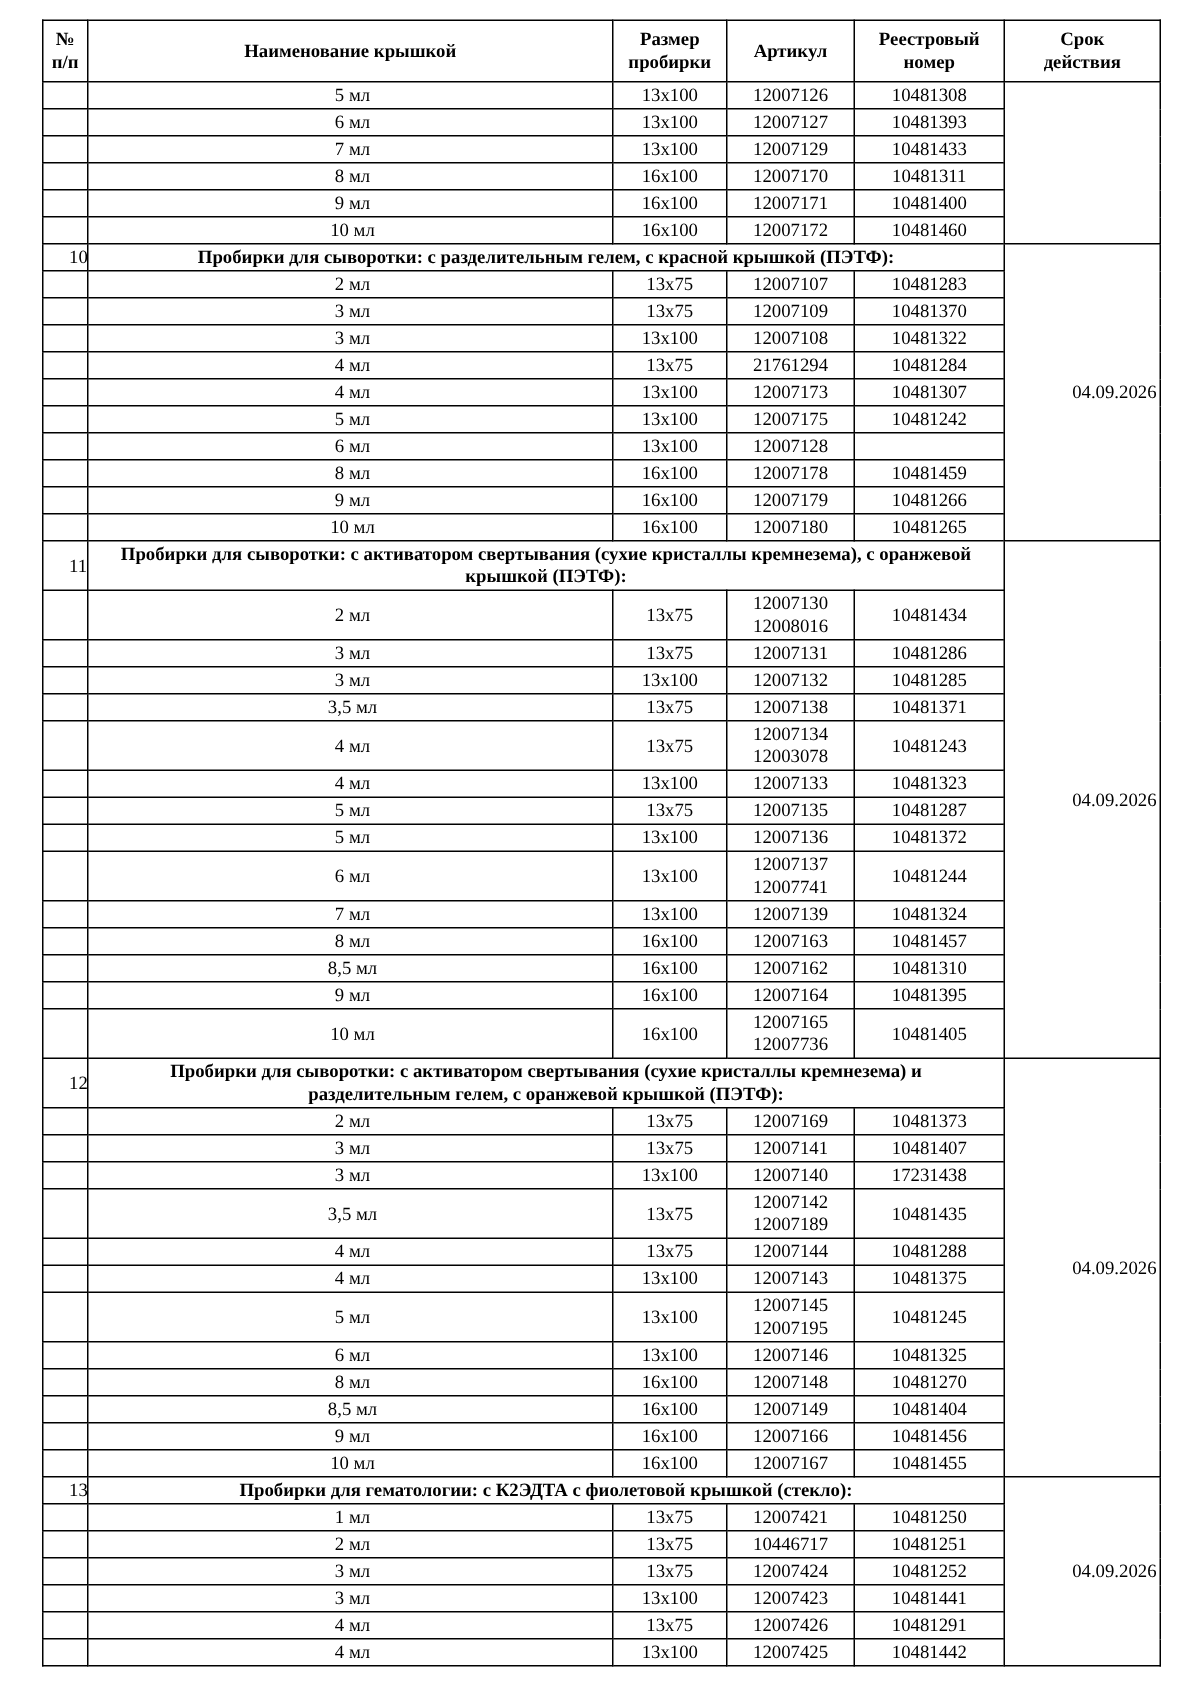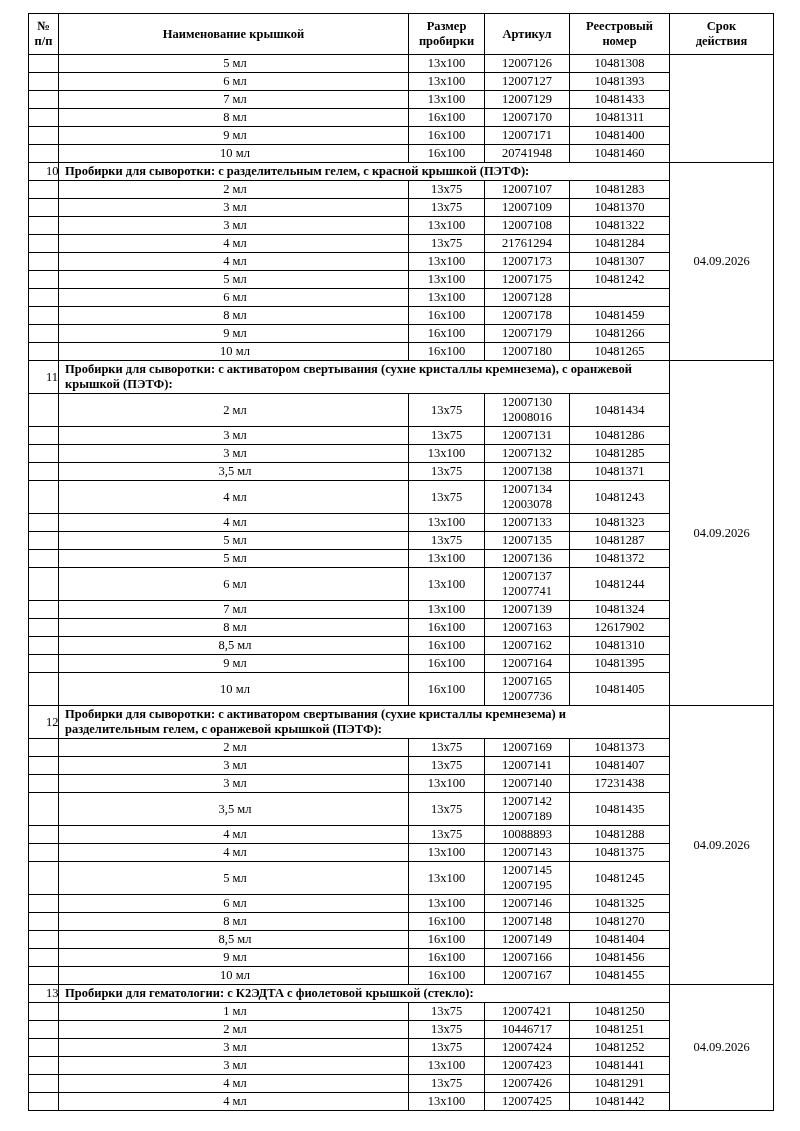--- a/index.html
+++ b/index.html
@@ -33,23 +33,24 @@
     white-space: pre-line;
     padding: 5px 2px;
     vertical-align: middle;
   }
   td.num { text-align: center; padding-left: 17px; }
   td.name { text-align: center; padding-left: 5px; }
   td.center { text-align: center; }
   td.article { white-space: pre-line; }
   td.section-title {
     font-weight: bold;
+    text-align: center;
     padding: 1px 6px;
   }
-  td.validity { text-align: center; }
+  td.validity { text-align: right; }
 </style>
 </head>
 <body>
 
 <div class="page">
   <table>
     <colgroup>
       <col style="width:30px">
       <col style="width:350px">
       <col style="width:76px">
@@ -105,21 +106,21 @@
           <td class="num"></td>
           <td class="name">9 мл</td>
           <td class="center">16x100</td>
           <td class="center article">12007171</td>
           <td class="center">10481400</td>
         </tr>
         <tr>
           <td class="num"></td>
           <td class="name">10 мл</td>
           <td class="center">16x100</td>
-          <td class="center article">20741948</td>
+          <td class="center article">12007172</td>
           <td class="center">10481460</td>
         </tr>
         <tr>
           <td class="num">10.</td>
           <td class="section-title" colspan="4">Пробирки для сыворотки: с разделительным гелем, с красной крышкой (ПЭТФ):</td>
           <td class="validity" rowspan="11">04.09.2026</td>
         </tr>
         <tr>
           <td class="num"></td>
           <td class="name">2 мл</td>
@@ -266,21 +267,21 @@
           <td class="name">7 мл</td>
           <td class="center">13x100</td>
           <td class="center article">12007139</td>
           <td class="center">10481324</td>
         </tr>
         <tr>
           <td class="num"></td>
           <td class="name">8 мл</td>
           <td class="center">16x100</td>
           <td class="center article">12007163</td>
-          <td class="center">12617902</td>
+          <td class="center">10481457</td>
         </tr>
         <tr>
           <td class="num"></td>
           <td class="name">8,5 мл</td>
           <td class="center">16x100</td>
           <td class="center article">12007162</td>
           <td class="center">10481310</td>
         </tr>
         <tr>
           <td class="num"></td>
@@ -328,21 +329,21 @@
           <td class="name">3,5 мл</td>
           <td class="center">13x75</td>
           <td class="center article">12007142
 12007189</td>
           <td class="center">10481435</td>
         </tr>
         <tr>
           <td class="num"></td>
           <td class="name">4 мл</td>
           <td class="center">13x75</td>
-          <td class="center article">10088893</td>
+          <td class="center article">12007144</td>
           <td class="center">10481288</td>
         </tr>
         <tr>
           <td class="num"></td>
           <td class="name">4 мл</td>
           <td class="center">13x100</td>
           <td class="center article">12007143</td>
           <td class="center">10481375</td>
         </tr>
         <tr>

